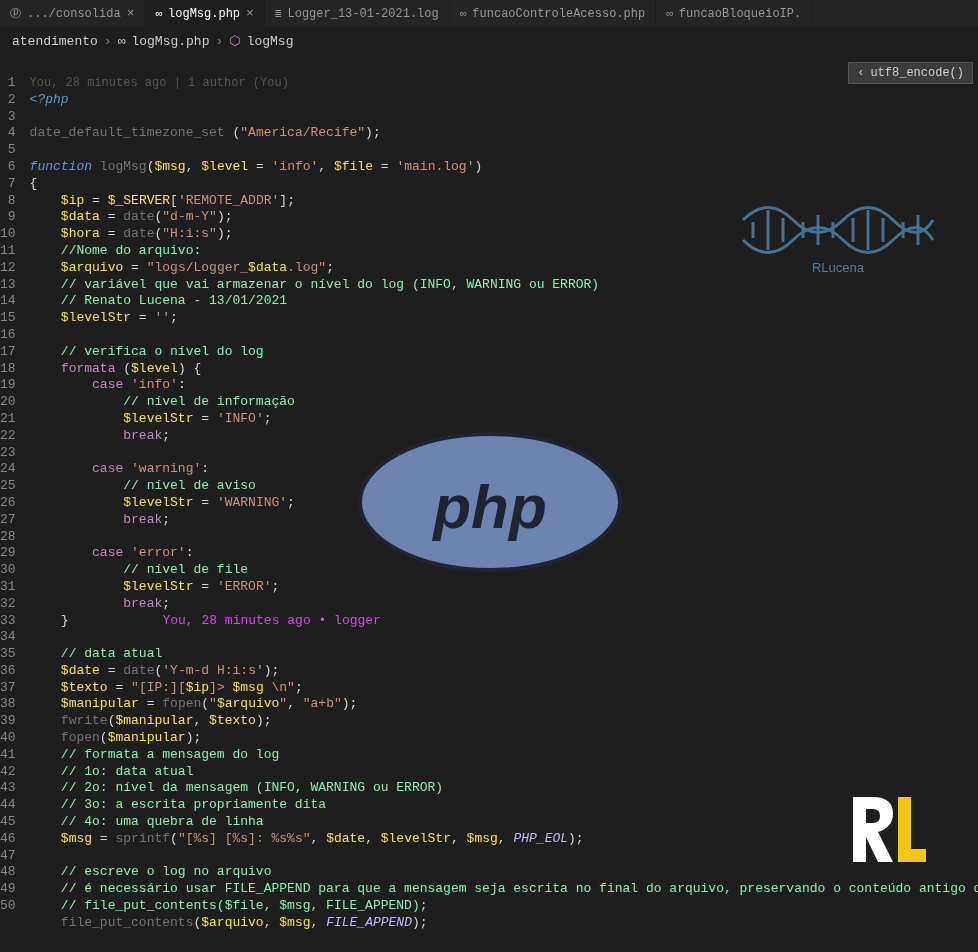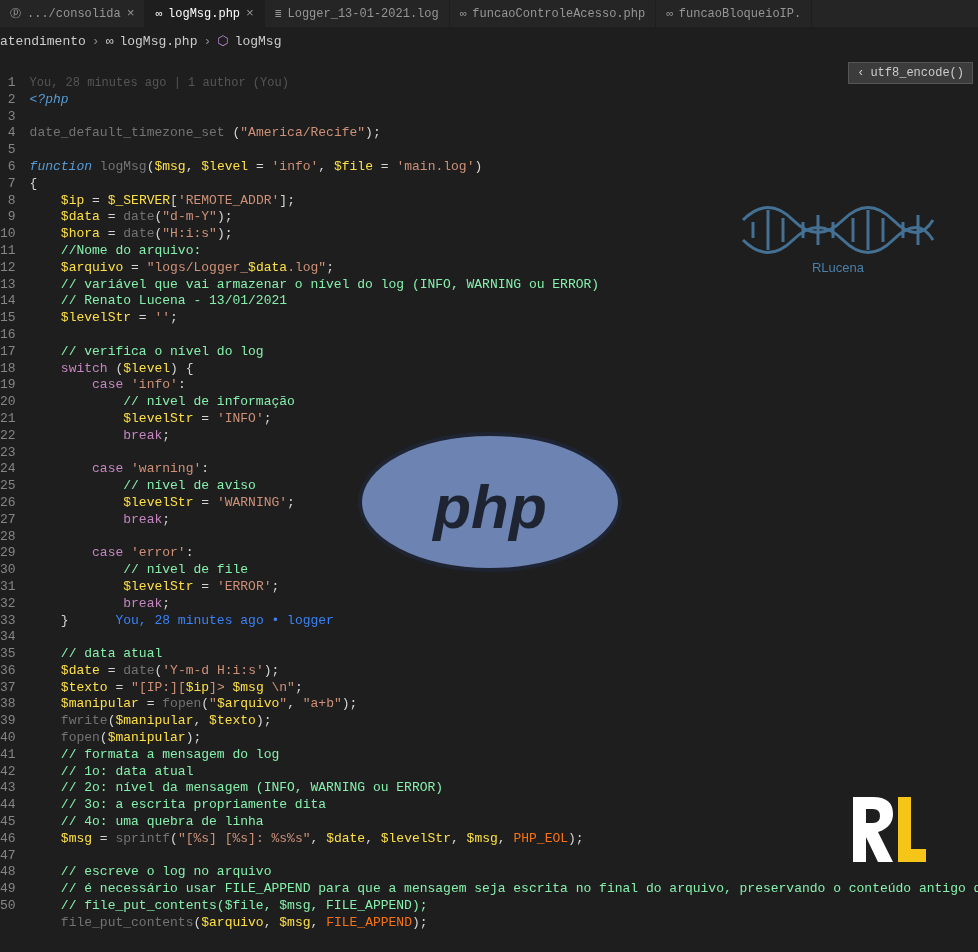--- a/index.html
+++ b/index.html
@@ -33,21 +33,21 @@
 .tab.active {
   background: #1e1e1e;
   color: #ffffff;
 }
 .tab-icon { font-size: 11px; }
 .tab-close { color: #969696; font-size: 13px; }
 .breadcrumb {
   display: flex;
   align-items: center;
   height: 28px;
-  padding: 0 0;
+  padding: 0 12px;
   gap: 6px;
   font-size: 13px;
   color: #cccccc;
 }
 .bc-sep { color: #888; }
 .overlay-btn {
   position: absolute;
   right: 5px;
   top: 62px;
   background: #3c3c3c;
@@ -86,22 +86,22 @@
   font-size: 12px;
   line-height: 18px;
 }
 .k { color: #c586c0; }
 .kw { color: #569cd6; font-style: italic; }
 .fn { color: #737373; }
 .v { color: #fde047; }
 .s { color: #ce9178; }
 .c { color: #86efac; }
 .p { color: #d4d4d4; }
-.n { color: #f97316; }
-.ghost { color: #3b82f6; }
+.n { color: #c4b5fd; font-style: italic; }
+.ghost { color: #d946ef; margin-left: 47px; }
 .dna-logo {
   position: absolute;
   right: 40px;
   top: 190px;
   width: 200px;
   height: 90px;
   pointer-events: none;
 }
 .php-logo {
   position: absolute;
@@ -225,21 +225,21 @@
     <span class="v">$ip</span> <span class="p">=</span> <span class="v">$_SERVER</span><span class="p">[</span><span class="s">'REMOTE_ADDR'</span><span class="p">];</span>
     <span class="v">$data</span> <span class="p">=</span> <span class="fn">date</span><span class="p">(</span><span class="s">"d-m-Y"</span><span class="p">);</span>
     <span class="v">$hora</span> <span class="p">=</span> <span class="fn">date</span><span class="p">(</span><span class="s">"H:i:s"</span><span class="p">);</span>
     <span class="c">//Nome do arquivo:</span>
     <span class="v">$arquivo</span> <span class="p">=</span> <span class="s">"logs/Logger_</span><span class="v">$data</span><span class="s">.log"</span><span class="p">;</span>
     <span class="c">// variável que vai armazenar o nível do log (INFO, WARNING ou ERROR)</span>
     <span class="c">// Renato Lucena - 13/01/2021</span>
     <span class="v">$levelStr</span> <span class="p">=</span> <span class="s">''</span><span class="p">;</span>
 
     <span class="c">// verifica o nível do log</span>
-    <span class="k">switch</span> <span class="p">(</span><span class="v">$level</span><span class="p">) {</span>
+    <span class="k">formata</span> <span class="p">(</span><span class="v">$level</span><span class="p">) {</span>
         <span class="k">case</span> <span class="s">'info'</span><span class="p">:</span>
             <span class="c">// nível de informação</span>
             <span class="v">$levelStr</span> <span class="p">=</span> <span class="s">'INFO'</span><span class="p">;</span>
             <span class="k">break</span><span class="p">;</span>
 
         <span class="k">case</span> <span class="s">'warning'</span><span class="p">:</span>
             <span class="c">// nível de aviso</span>
             <span class="v">$levelStr</span> <span class="p">=</span> <span class="s">'WARNING'</span><span class="p">;</span>
             <span class="k">break</span><span class="p">;</span>
 

